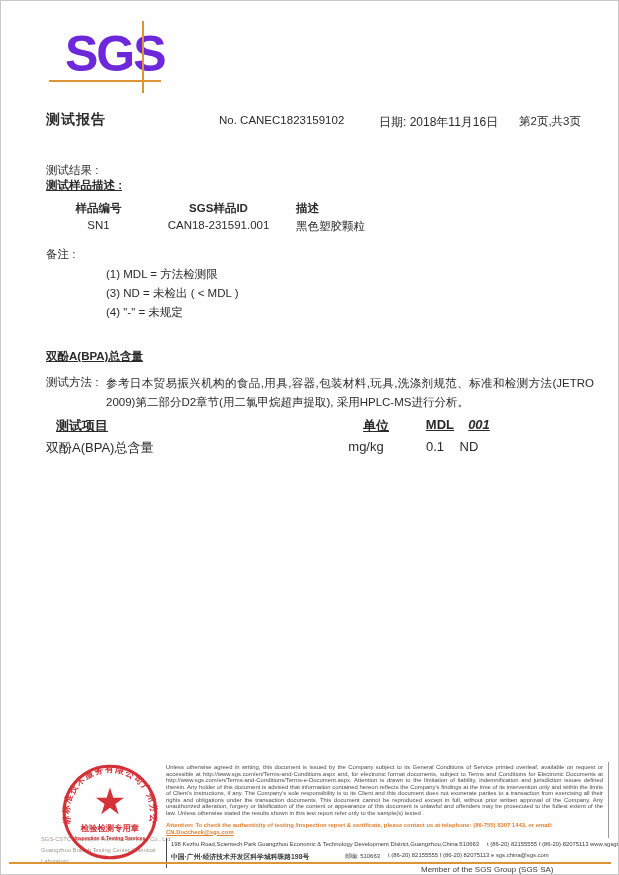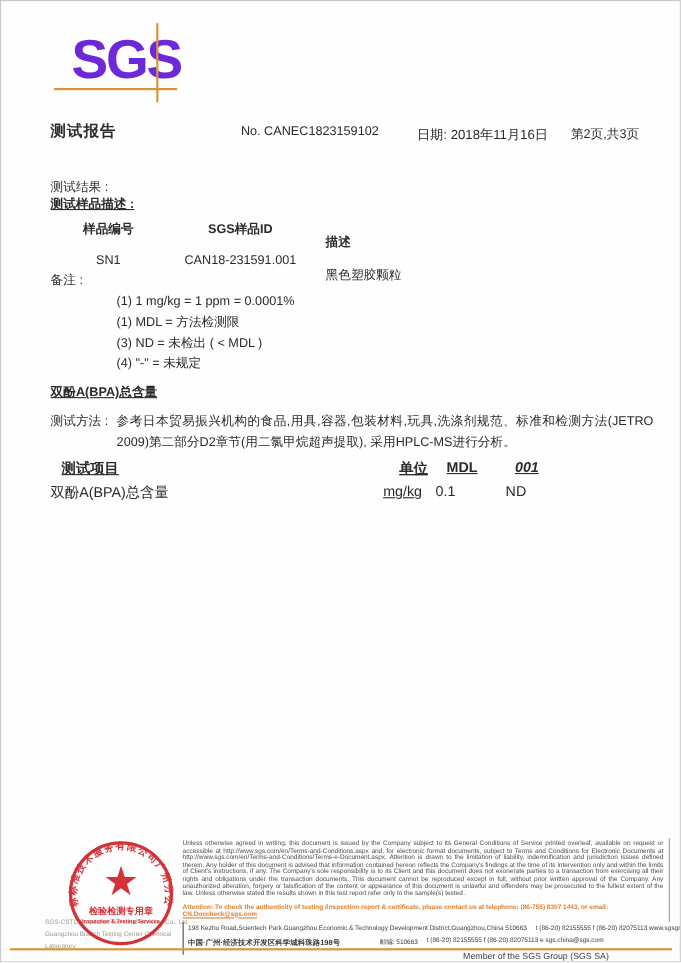--- a/index.html
+++ b/index.html
@@ -30,32 +30,32 @@
   .report-date{position:absolute;left:378px;top:113px;font-size:12px;}
   .page-info{position:absolute;left:518px;top:113px;font-size:11.5px;}
   
   .label{font-size:11.5px;}
   .results-label{position:absolute;left:45px;top:162px;}
   .sample-desc-heading{position:absolute;left:45px;top:177px;font-weight:bold;text-decoration:underline;}
   .sample-table{position:absolute;left:45px;top:200px;width:400px;font-size:11.5px;}
   .sample-table .trow{display:flex;margin-bottom:3px;}
   .sample-table .c1{width:105px;text-align:center;}
   .sample-table .c2{width:135px;text-align:center;}
-  .sample-table .c3{width:150px;text-align:left;padding-left:10px;margin-top:12px;}
+  .sample-table .c3{width:150px;text-align:left;padding-left:10px;}
   .sample-table .thead{font-weight:bold;}
   .remarks-label{position:absolute;left:45px;top:246px;}
   .remarks{position:absolute;left:105px;top:264px;font-size:11.5px;line-height:19px;}
   .bpa-heading{position:absolute;left:45px;top:348px;font-size:11.5px;font-weight:bold;text-decoration:underline;}
   .method-label{position:absolute;left:45px;top:374px;}
   .method-text{position:absolute;left:105px;top:373px;width:488px;font-size:11.5px;line-height:19px;text-align:justify;}
   .result-table{position:absolute;left:45px;top:416px;width:530px;font-size:13px;}
   .result-table .trow{display:flex;margin-bottom:4px;}
   .result-table .c1{width:290px;}
-  .result-table .c2{width:60px;text-align:center;text-decoration:underline;}
-  .result-table .c3{width:48px;text-align:left;}
+  .result-table .c2{width:60px;text-align:center;}
+  .result-table .c3{width:48px;text-align:right;}
   .result-table .c4{width:50px;text-align:center;}
   .result-table .thead .cell-inner{text-decoration:underline;font-weight:bold;}
   .result-table .thead .c1{padding-left:10px;}
   .result-table .italic .cell-inner{font-style:italic;}
   
   .legal-text{
     position:absolute;left:165px;top:763px;width:437px;
     font-size:5.9px;line-height:6.55px;color:#4d4d4d;
     text-align:justify;
   }
@@ -104,21 +104,20 @@
     </div>
     <div class="trow">
       <span class="c1">SN1</span>
       <span class="c2">CAN18-231591.001</span>
       <span class="c3">黑色塑胶颗粒</span>
     </div>
   </div>
 
   <div class="label remarks-label">备注 :</div>
   <div class="remarks">
-    <div>(1) 1 mg/kg = 1 ppm = 0.0001%</div>
     <div>(1) MDL = 方法检测限</div>
     <div>(3) ND = 未检出 ( &lt; MDL )</div>
     <div>(4) "-" = 未规定</div>
   </div>
 
   <div class="bpa-heading">双酚A(BPA)总含量</div>
   <div class="label method-label">测试方法 :</div>
   <div class="method-text">参考日本贸易振兴机构的食品,用具,容器,包装材料,玩具,洗涤剂规范、标准和检测方法(JETRO 2009)第二部分D2章节(用二氯甲烷超声提取), 采用HPLC-MS进行分析。</div>
 
   <div class="result-table">

